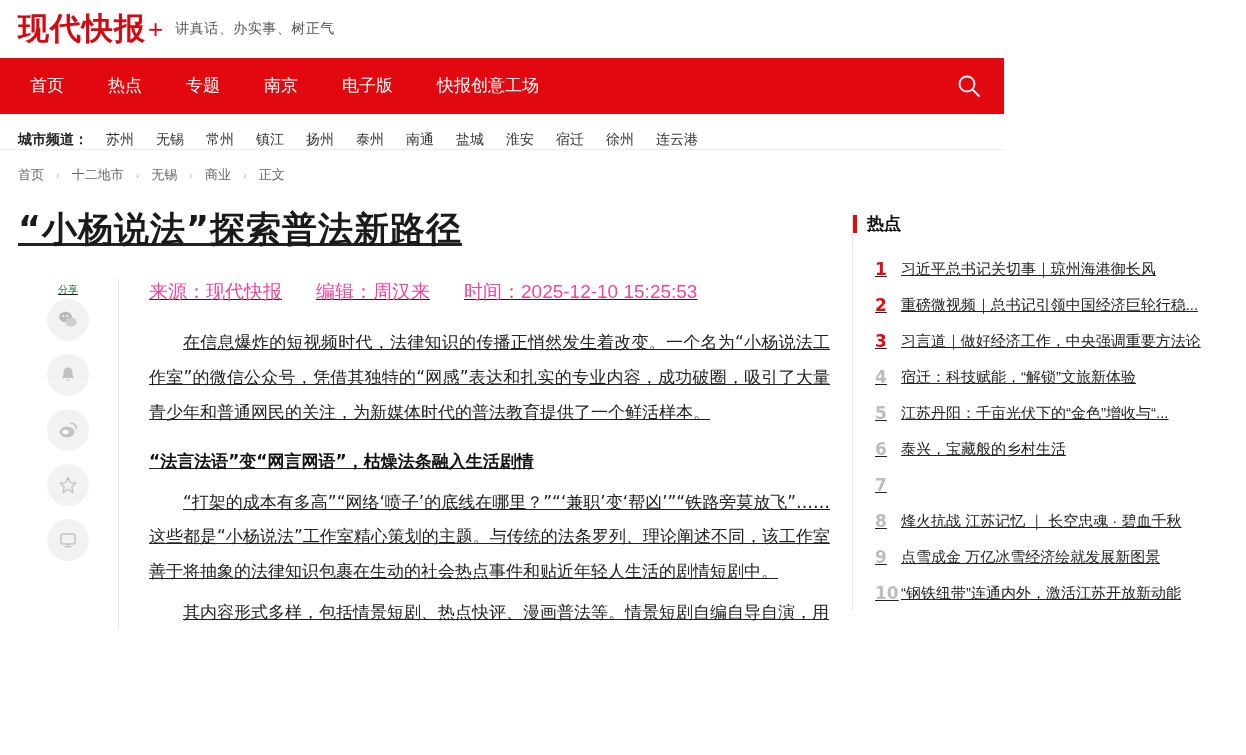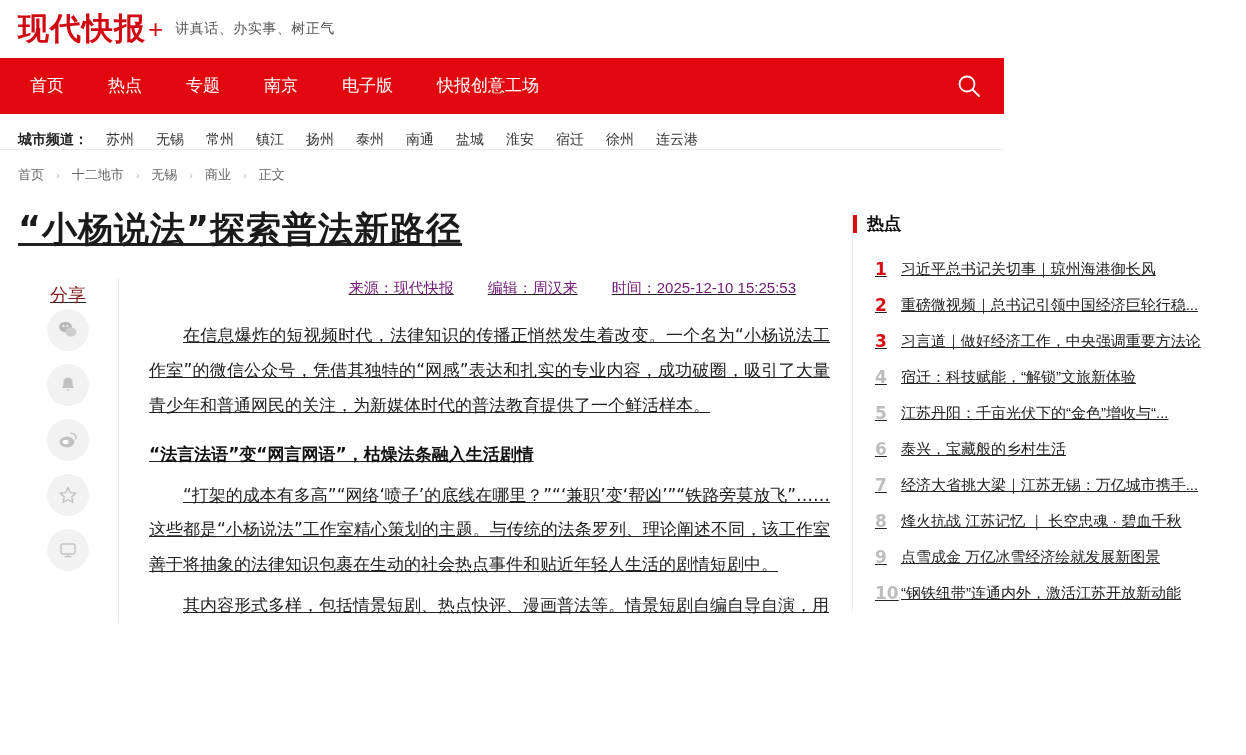--- a/index.html
+++ b/index.html
@@ -132,22 +132,22 @@
   .article-body {
     display: flex;
   }
   .share-col {
     width: 100px;
     flex: 0 0 100px;
     padding-top: 4px;
     text-align: center;
   }
   .share-title {
-    font-size: 18px;
-    color: #7f1d1d;
+    font-size: 10px;
+    color: #14532d;
     margin-bottom: 2px;
   }
   .share-icon {
     width: 42px; height: 42px;
     border-radius: 50%;
     background: #f2f2f2;
     margin: 0 auto 13px auto;
     display: flex;
     align-items: center;
     justify-content: center;
@@ -155,26 +155,25 @@
     font-size: 19px;
     cursor: pointer;
   }
 
   .text-col {
     flex: 1;
     border-left: 1px solid #e6e6e6;
     padding-left: 30px;
   }
   .meta {
-    font-size: 15px;
-    color: #701a75;
+    font-size: 19px;
+    color: #ec4899;
     display: flex;
     align-items: center;
     padding-bottom: 14px;
-    justify-content: flex-end;
   }
   .meta .item { margin-right: 34px; white-space: nowrap; }
 
   .para {
     font-size: 17px;
     line-height: 2.05;
     color: #222;
     text-indent: 2em;
     margin: 6px 0 0 0;
     text-align: justify;
@@ -373,21 +372,20 @@
         <div class="hot-item">
           <span class="hot-rank">5</span>
           <span class="hot-text">江苏丹阳：千亩光伏下的“金色”增收与“...</span>
         </div>
         <div class="hot-item">
           <span class="hot-rank">6</span>
           <span class="hot-text">泰兴，宝藏般的乡村生活</span>
         </div>
         <div class="hot-item">
           <span class="hot-rank">7</span>
-          <span class="hot-text">经济大省挑大梁｜江苏无锡：万亿城市携手...</span>
         </div>
         <div class="hot-item">
           <span class="hot-rank">8</span>
           <span class="hot-text">烽火抗战 江苏记忆 ｜ 长空忠魂 · 碧血千秋</span>
         </div>
         <div class="hot-item">
           <span class="hot-rank">9</span>
           <span class="hot-text">点雪成金 万亿冰雪经济绘就发展新图景</span>
         </div>
         <div class="hot-item">

